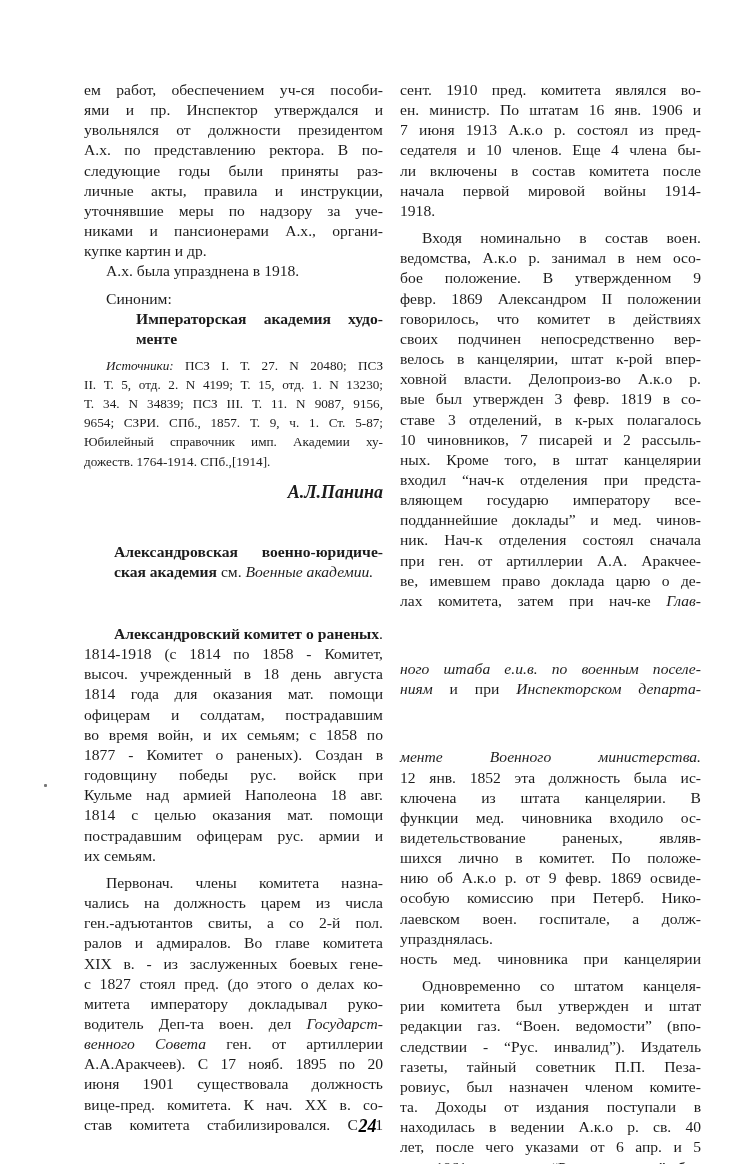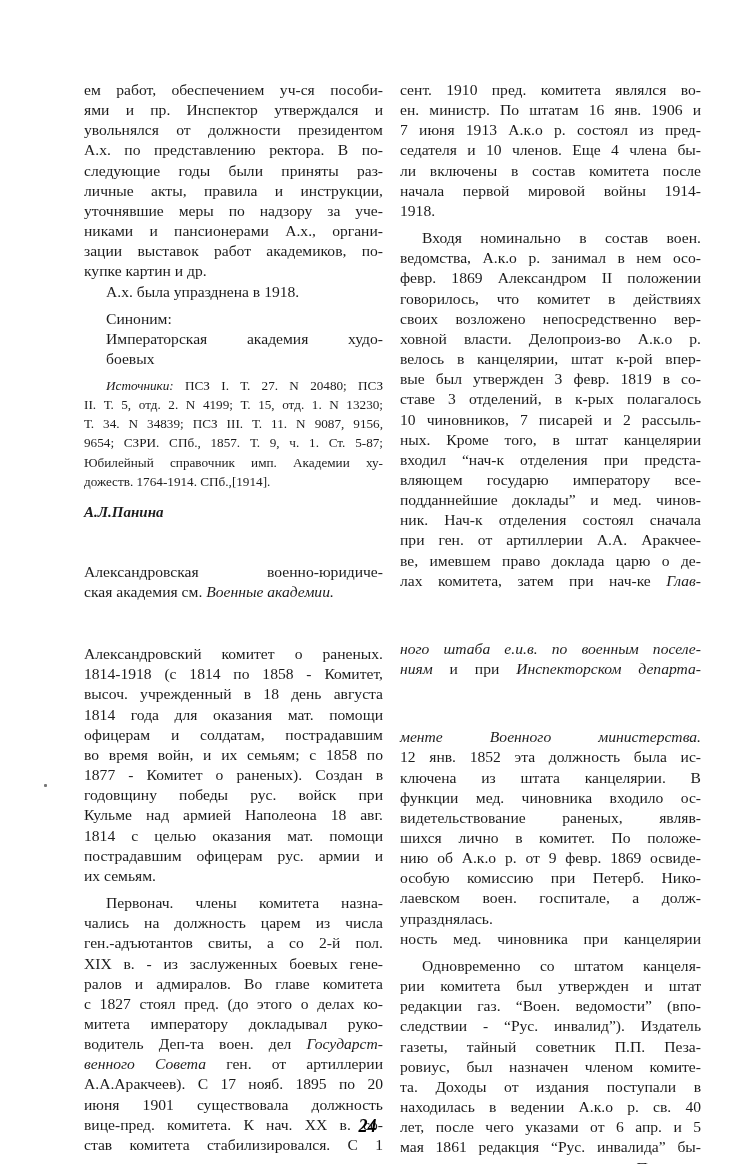--- a/index.html
+++ b/index.html
@@ -33,36 +33,36 @@
   .col-right { left: 400px; width: 301px; }
   .line {
     display: block;
     text-align: justify;
     text-align-last: justify;
     white-space: nowrap;
     overflow: visible;
   }
   .line.last { text-align-last: left; }
   .line.indent { padding-left: 22px; }
-  .b { font-weight: normal; }
+  .b { font-weight: bold; margin-left: 30px; }
   .i { font-style: italic; margin-top: 48px; }
   .small {
     font-size: 13.2px;
     line-height: 19.1px;
   }
   .gap-s { height: 7px; }
   .gap-m { height: 12px; }
   .gap-l { height: 40px; }
   .gap-xl { height: 42px; }
   .signature {
     display: block;
-    text-align: left;
+    text-align: right;
     font-style: italic;
     font-weight: bold;
-    font-size: 15px;
+    font-size: 18px;
   }
   .page-number {
     position: absolute;
     left: 0; width: 735px;
     top: 1116px;
     text-align: center;
     font-style: italic;
     font-weight: bold;
     font-size: 18px;
     color: #000000;
@@ -83,29 +83,28 @@
   <div class="col col-left">
     <div>
       <span class="line">ем работ, обеспечением уч-ся пособи-</span>
       <span class="line">ями и пр. Инспектор утверждался и</span>
       <span class="line">увольнялся от должности президентом</span>
       <span class="line">А.х. по представлению ректора. В по-</span>
       <span class="line">следующие годы были приняты раз-</span>
       <span class="line">личные акты, правила и инструкции,</span>
       <span class="line">уточнявшие меры по надзору за уче-</span>
       <span class="line">никами и пансионерами А.х., органи-</span>
-      <span class="line">зации выставок работ академиков, по-</span>
       <span class="line last">купке картин и др.</span>
     </div>
     <span class="line last indent">А.х. была упразднена в 1918.</span>
     <div class="gap-s"></div>
     <span class="line last indent">Синоним:</span>
     <div>
       <span class="line b indent">Императорская академия худо-</span>
-      <span class="line last b indent">боевых</span>
+      <span class="line last b indent">менте</span>
     </div>
     <div class="gap-s"></div>
     <div class="small">
       <span class="line indent"><span class="i">Источники:</span><span> ПСЗ I. Т. 27. N 20480; ПСЗ</span></span>
       <span class="line">II. Т. 5, отд. 2. N 4199; Т. 15, отд. 1. N 13230;</span>
       <span class="line">Т. 34. N 34839; ПСЗ III. Т. 11. N 9087, 9156,</span>
       <span class="line">9654; СЗРИ. СПб., 1857. Т. 9, ч. 1. Ст. 5-87;</span>
       <span class="line">Юбилейный справочник имп. Академии ху-</span>
       <span class="line last">дожеств. 1764-1914. СПб.,[1914].</span>
       <div class="gap-m"></div>
@@ -131,22 +130,22 @@
       <span class="line">1877 - Комитет о раненых). Создан в</span>
       <span class="line">годовщину победы рус. войск при</span>
       <span class="line">Кульме над армией Наполеона 18 авг.</span>
       <span class="line">1814 с целью оказания мат. помощи</span>
       <span class="line">пострадавшим офицерам рус. армии и</span>
       <span class="line last">их семьям.</span>
       <div class="gap-s"></div>
       <span class="line indent">Первонач. члены комитета назна-</span>
       <span class="line">чались на должность царем из числа</span>
       <span class="line">ген.-адъютантов свиты, а со 2-й пол.</span>
+      <span class="line">ралов и адмиралов. Во главе комитета</span>
       <span class="line">XIX в. - из заслуженных боевых гене-</span>
-      <span class="line">ралов и адмиралов. Во главе комитета</span>
       <span class="line">с 1827 стоял пред. (до этого о делах ко-</span>
       <span class="line">митета императору докладывал руко-</span>
       <span class="line"><span>водитель Деп-та воен. дел </span><span class="i">Государст-</span></span>
       <span class="line"><span class="i">венного Совета</span><span> ген. от артиллерии</span></span>
       <span class="line">А.А.Аракчеев). С 17 нояб. 1895 по 20</span>
       <span class="line">июня 1901 существовала должность</span>
       <span class="line">вице-пред. комитета. К нач. XX в. со-</span>
       <span class="line">став комитета стабилизировался. С 1</span>
     </div>
   </div>
@@ -158,25 +157,26 @@
       <span class="line">7 июня 1913 А.к.о р. состоял из пред-</span>
       <span class="line">седателя и 10 членов. Еще 4 члена бы-</span>
       <span class="line">ли включены в состав комитета после</span>
       <span class="line">начала первой мировой войны 1914-</span>
       <span class="line last">1918.</span>
     </div>
     <div class="gap-s"></div>
     <div>
       <span class="line indent">Входя номинально в состав воен.</span>
       <span class="line">ведомства, А.к.о р. занимал в нем осо-</span>
+      <span class="line">бое положение. В утвержденном 9</span>
       <span class="line">февр. 1869 Александром II положении</span>
       <span class="line">говорилось, что комитет в действиях</span>
-      <span class="line">своих возложено непосредственно вер-</span>
+      <span class="line">своих подчинен непосредственно вер-</span>
+      <span class="line">велось в канцелярии, штат к-рой впер-</span>
       <span class="line">ховной власти. Делопроиз-во А.к.о р.</span>
-      <span class="line">велось в канцелярии, штат к-рой впер-</span>
       <span class="line">вые был утвержден 3 февр. 1819 в со-</span>
       <span class="line">ставе 3 отделений, в к-рых полагалось</span>
       <span class="line">10 чиновников, 7 писарей и 2 рассыль-</span>
       <span class="line">ных. Кроме того, в штат канцелярии</span>
       <span class="line">входил “нач-к отделения при предста-</span>
       <span class="line">вляющем государю императору все-</span>
       <span class="line">подданнейшие доклады” и мед. чинов-</span>
       <span class="line">ник. Нач-к отделения состоял сначала</span>
       <span class="line">при ген. от артиллерии А.А. Аракчее-</span>
       <span class="line">ве, имевшем право доклада царю о де-</span>

